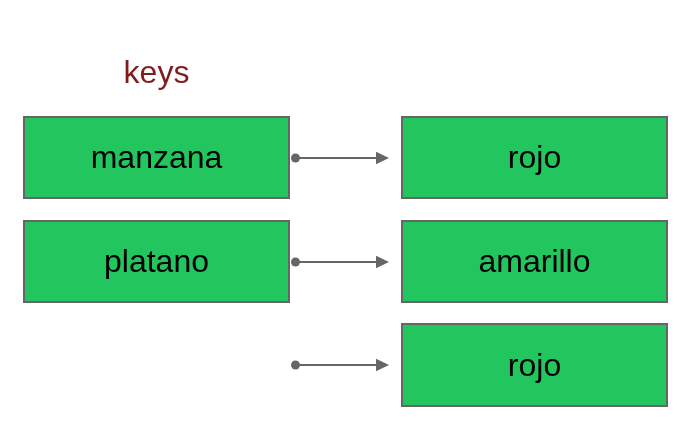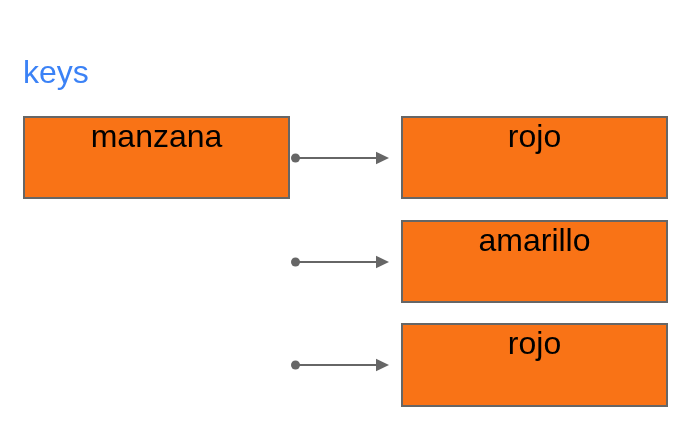--- a/index.html
+++ b/index.html
@@ -13,23 +13,24 @@
     height: 431px;
     background: #ffffff;
     font-family: "Liberation Sans", sans-serif;
     color: #000000;
     overflow: hidden;
   }
   .col-header {
     position: absolute;
     top: 17px;
     width: 267px;
+    text-align: center;
     font-size: 32px;
     line-height: 37px;
-    color: #3b82f6;
+    color: #7f1d1d;
     white-space: pre-line;
   }
   .col-header.left  { left: 23px; }
   .col-header.right { left: 389px; }
 
   .row {
     position: absolute;
     left: 23px;
     width: 633px;
     height: 83px;
@@ -37,24 +38,24 @@
   .row.r1 { top: 116px; }
   .row.r2 { top: 220px; }
   .row.r3 { top: 323px; height: 84px; }
 
   .box {
     position: absolute;
     top: 0;
     width: 267px;
     height: 100%;
     box-sizing: border-box;
-    background: #f97316;
+    background: #22c55e;
     border: 2px solid #666666;
     display: flex;
-    align-items: flex-start;
+    align-items: center;
     justify-content: center;
     font-size: 32px;
   }
   .box.key-box   { left: 0; }
   .box.value-box { left: 378px; }
 
   .arrow {
     position: absolute;
     left: 267px;
     top: calc(50% - 12px);
@@ -81,20 +82,23 @@
       <circle cx="5.5" cy="12" r="4.5" fill="#666666"></circle>
       <line x1="5.5" y1="12" x2="87" y2="12" stroke="#666666" stroke-width="2"></line>
       <polygon points="86,5.8 99,12 86,18.2" fill="#666666"></polygon>
     </svg>
     <div class="box value-box">
       <span>rojo</span>
     </div>
   </div>
 
   <div class="row r2">
+    <div class="box key-box">
+      <span>platano</span>
+    </div>
     <svg class="arrow" viewBox="0 0 99 24" aria-hidden="true">
       <circle cx="5.5" cy="12" r="4.5" fill="#666666"></circle>
       <line x1="5.5" y1="12" x2="87" y2="12" stroke="#666666" stroke-width="2"></line>
       <polygon points="86,5.8 99,12 86,18.2" fill="#666666"></polygon>
     </svg>
     <div class="box value-box">
       <span>amarillo</span>
     </div>
   </div>
 

